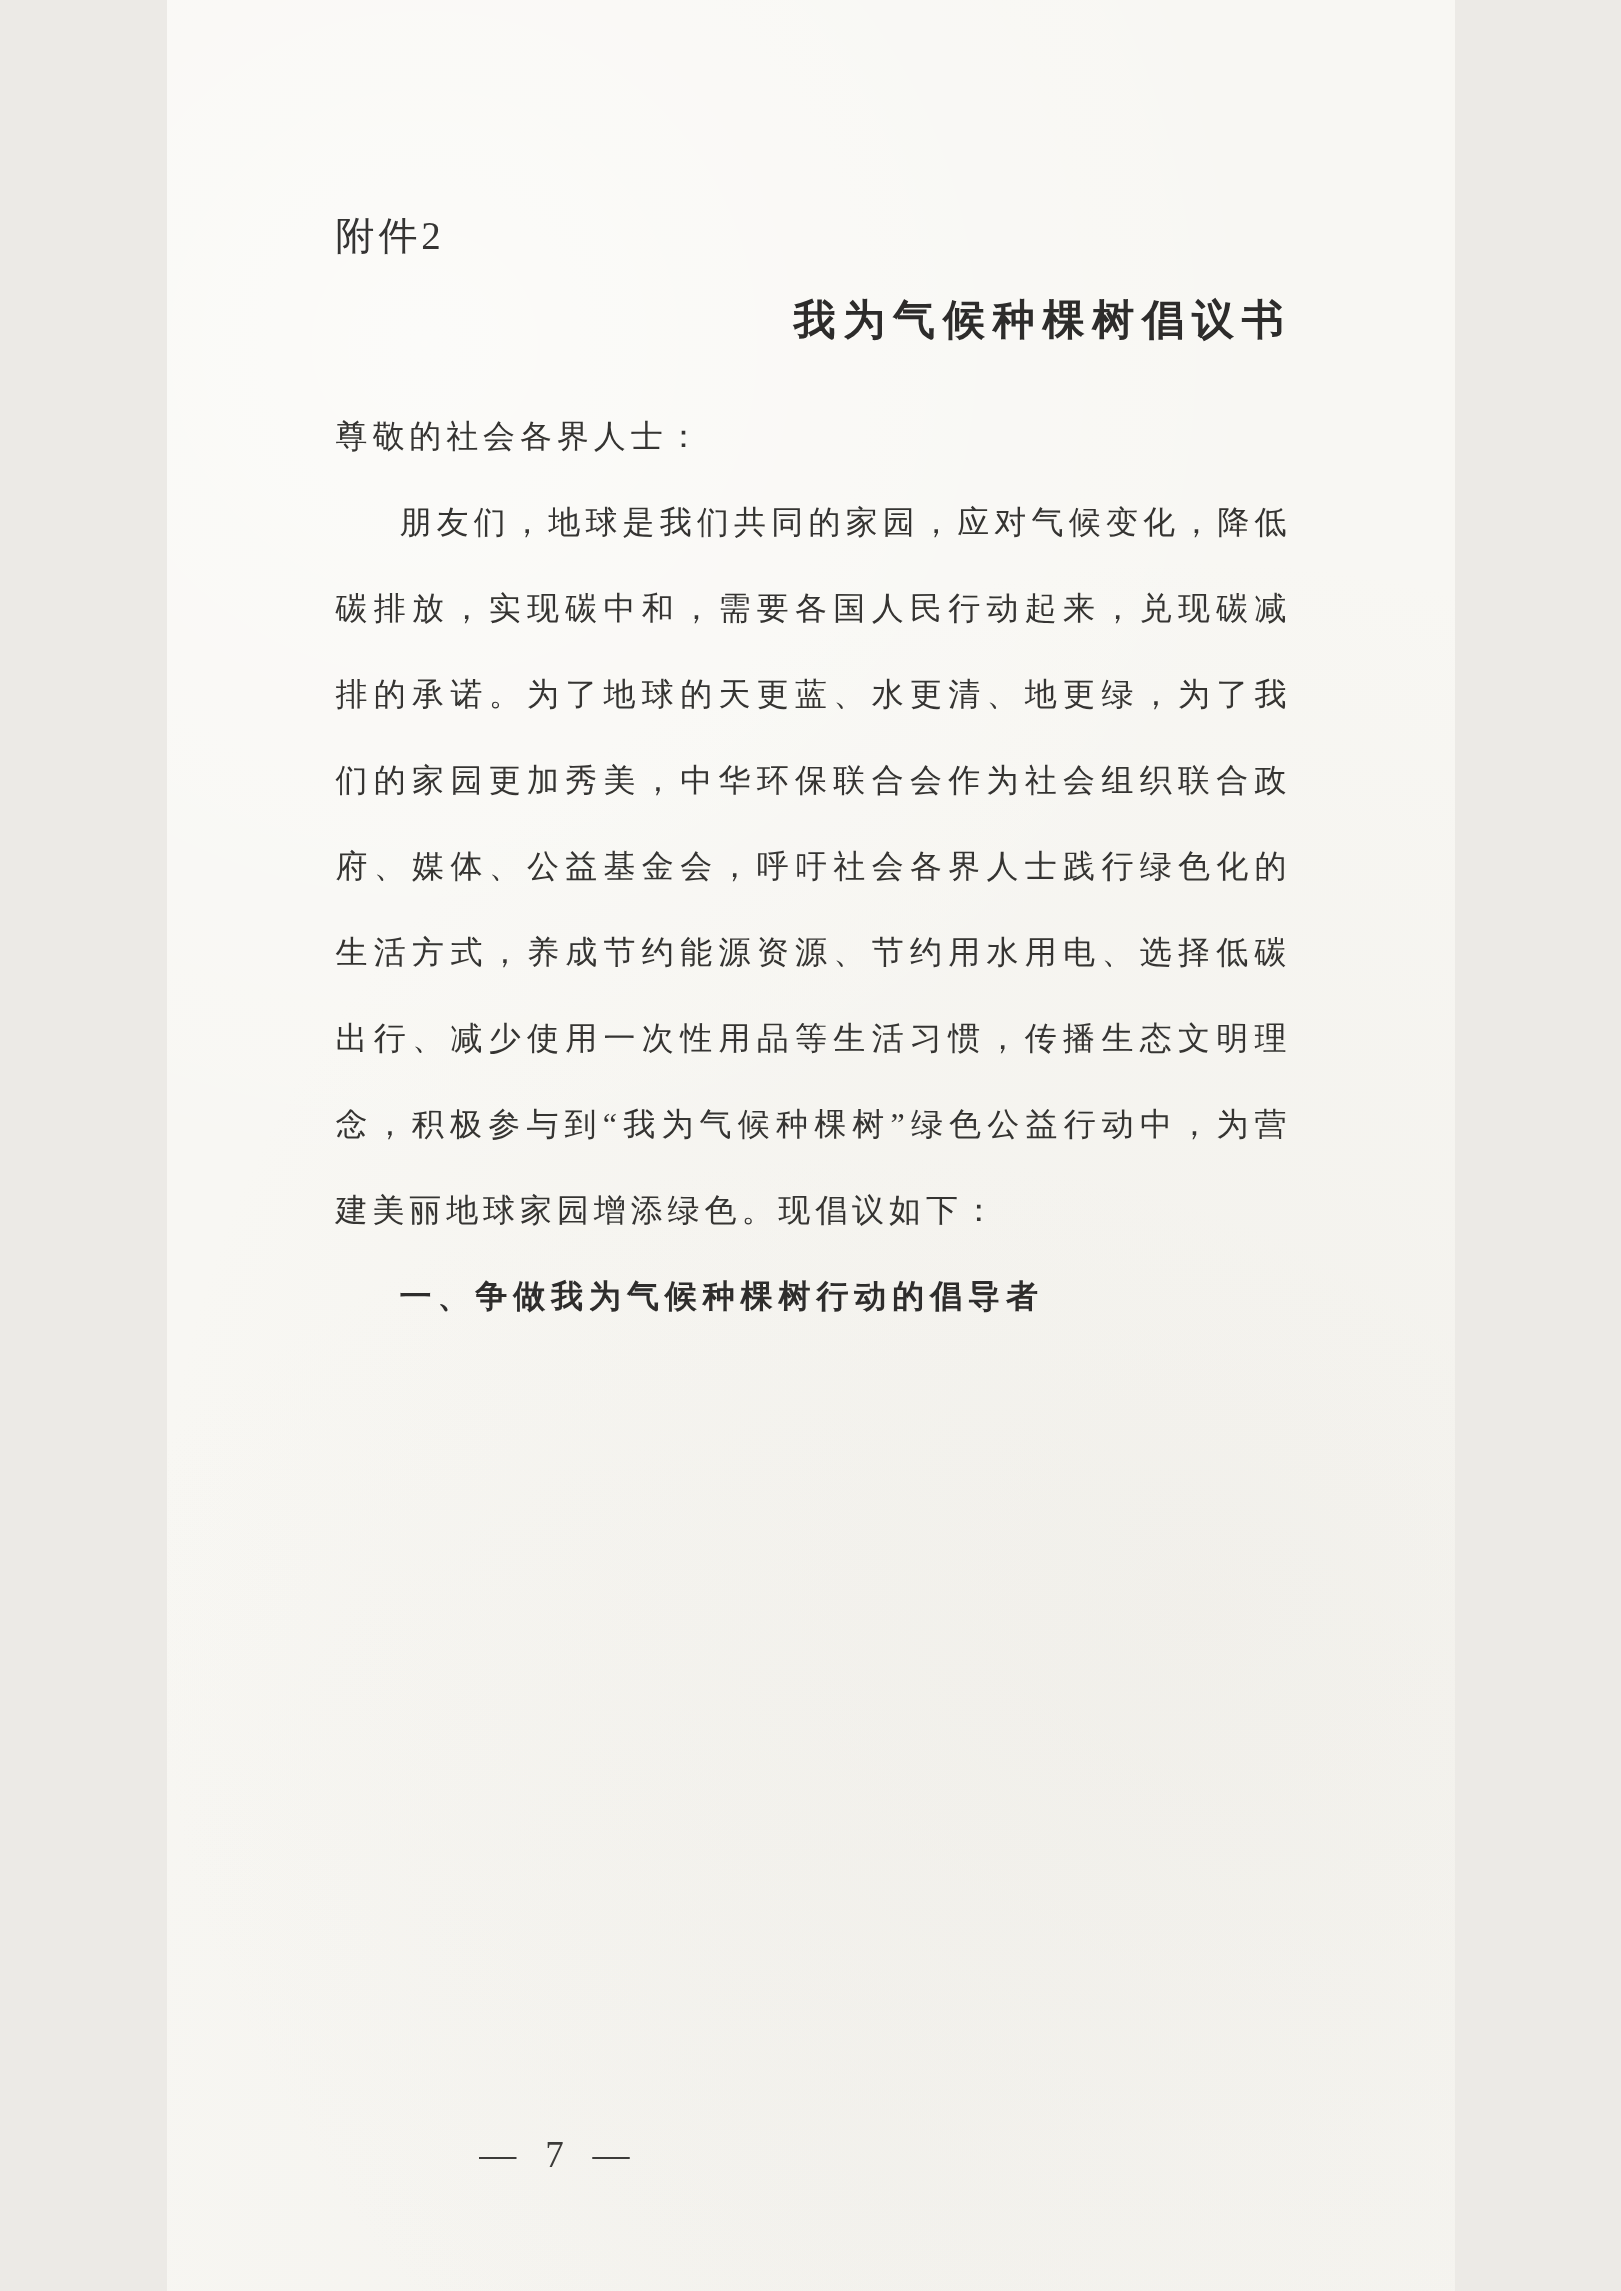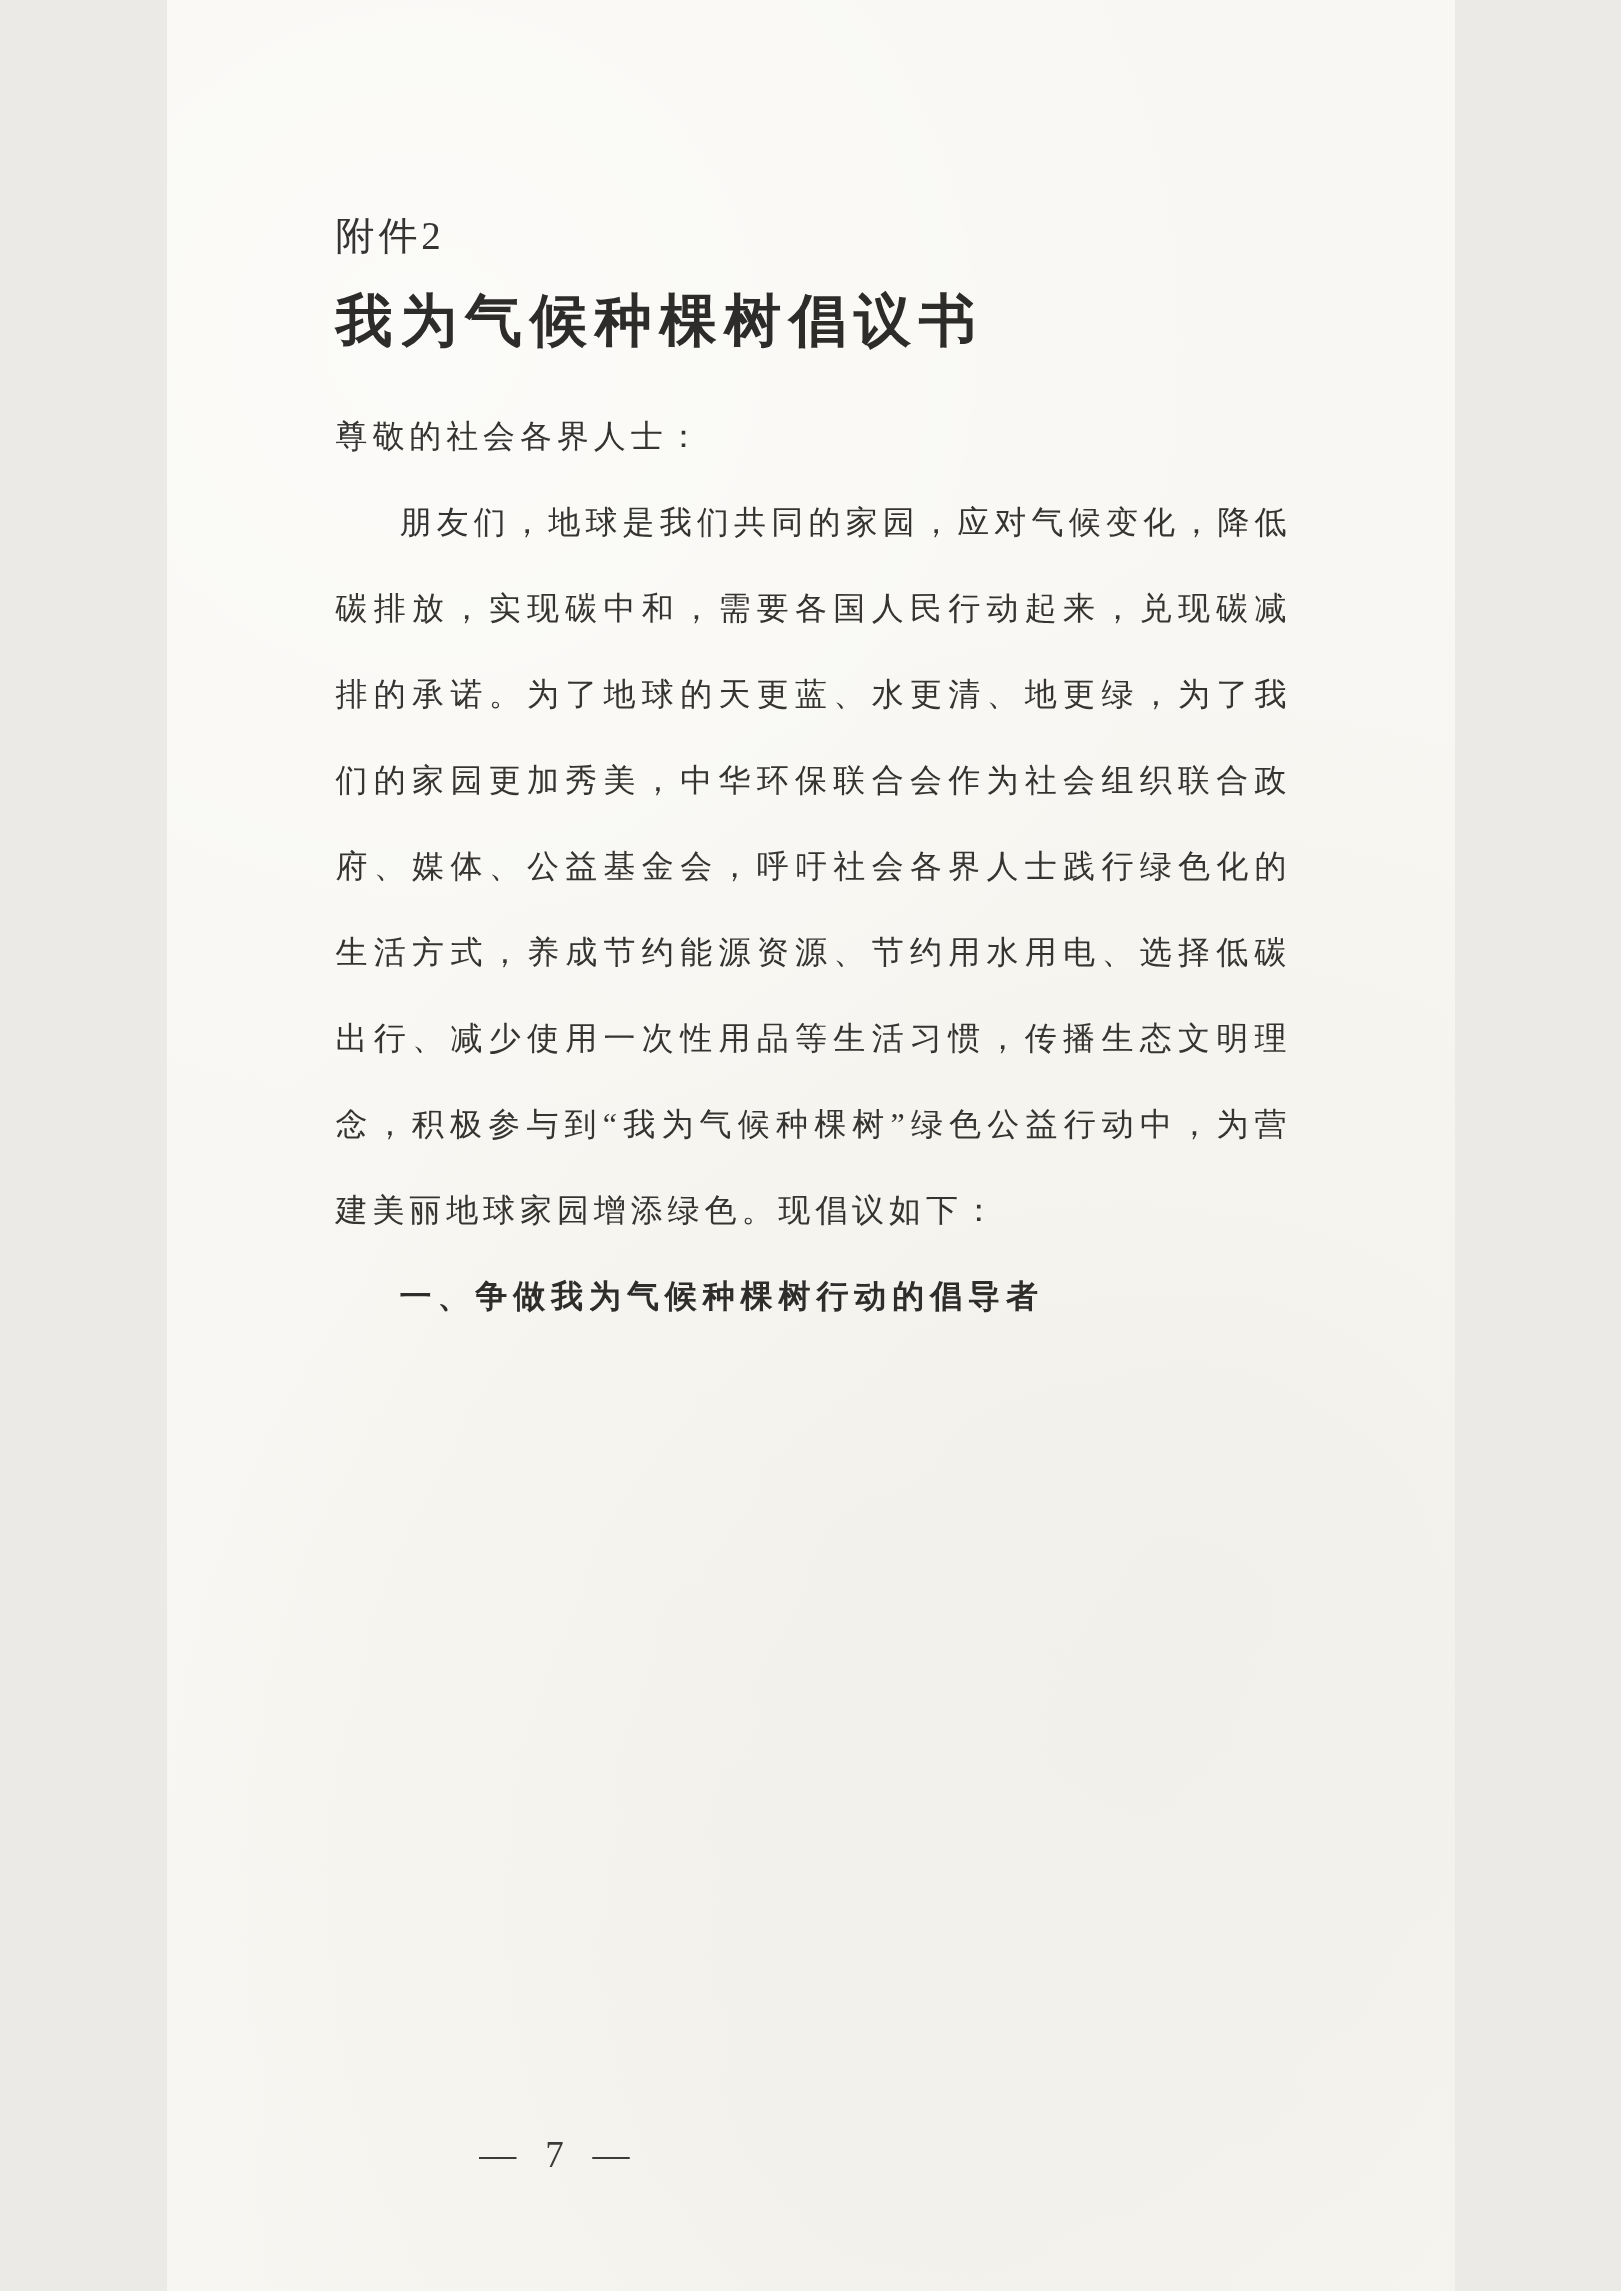--- a/index.html
+++ b/index.html
@@ -24,22 +24,22 @@
     padding: 208px 163px 0 169px;
   }
   .attachment-label {
     font-size: 39px;
     line-height: 55px;
     letter-spacing: 3.9px;
     color: #353433;
   }
   .doc-title {
     margin: 21.6px 0 0 0;
-    text-align: left;
-    font-size: 57px;
+    text-align: right;
+    font-size: 42px;
     line-height: 71px;
     font-weight: 700;
     letter-spacing: 7.8px;
     color: #2d2c2b;
   }
   .doc-body {
     margin-top: 37px;
     font-size: 32px;
     line-height: 86px;
     letter-spacing: 4.9px;

